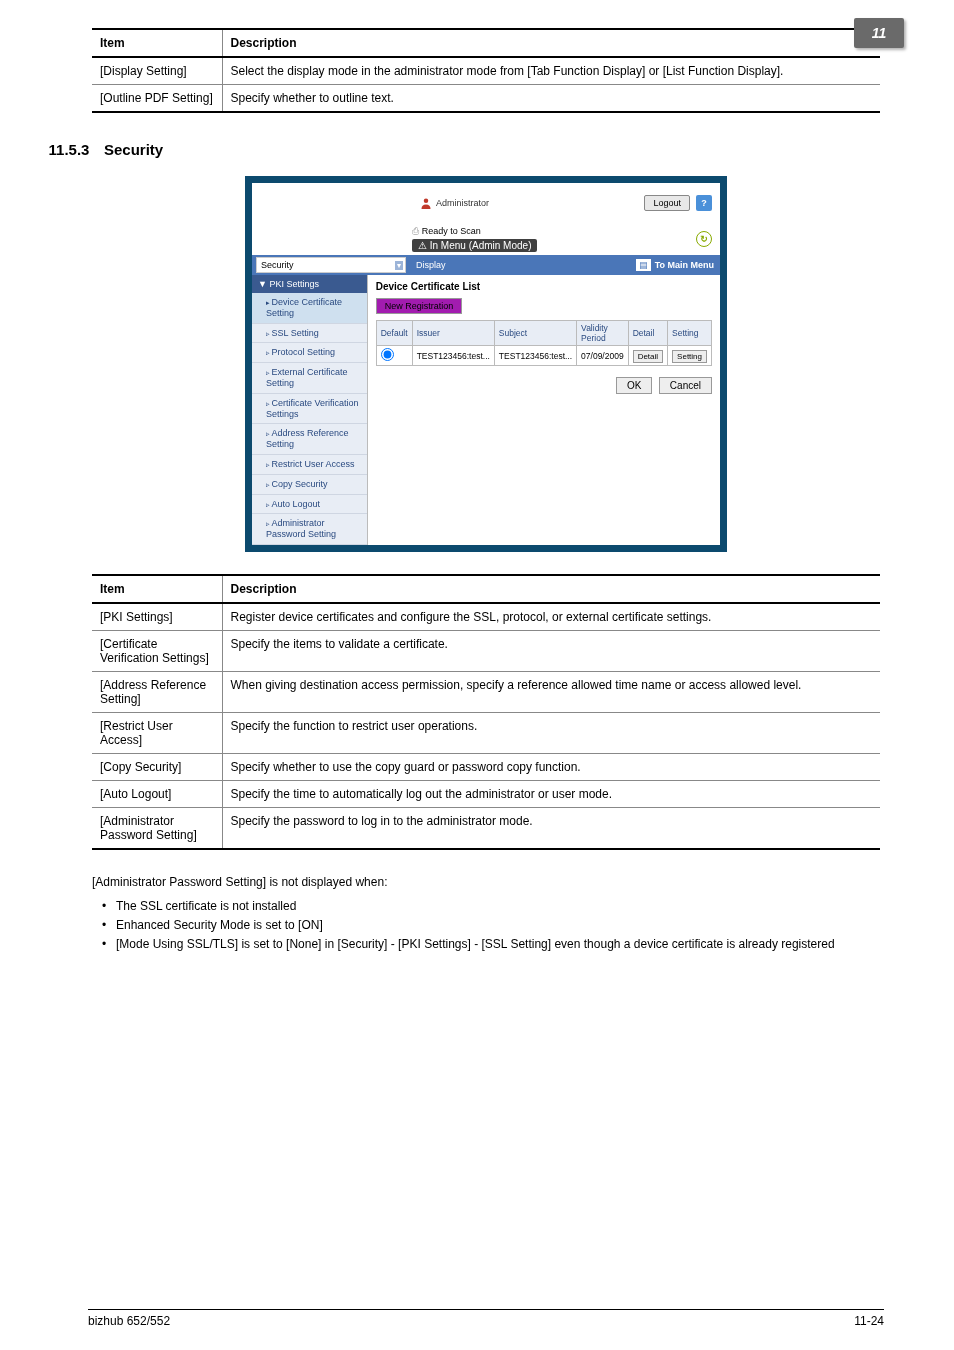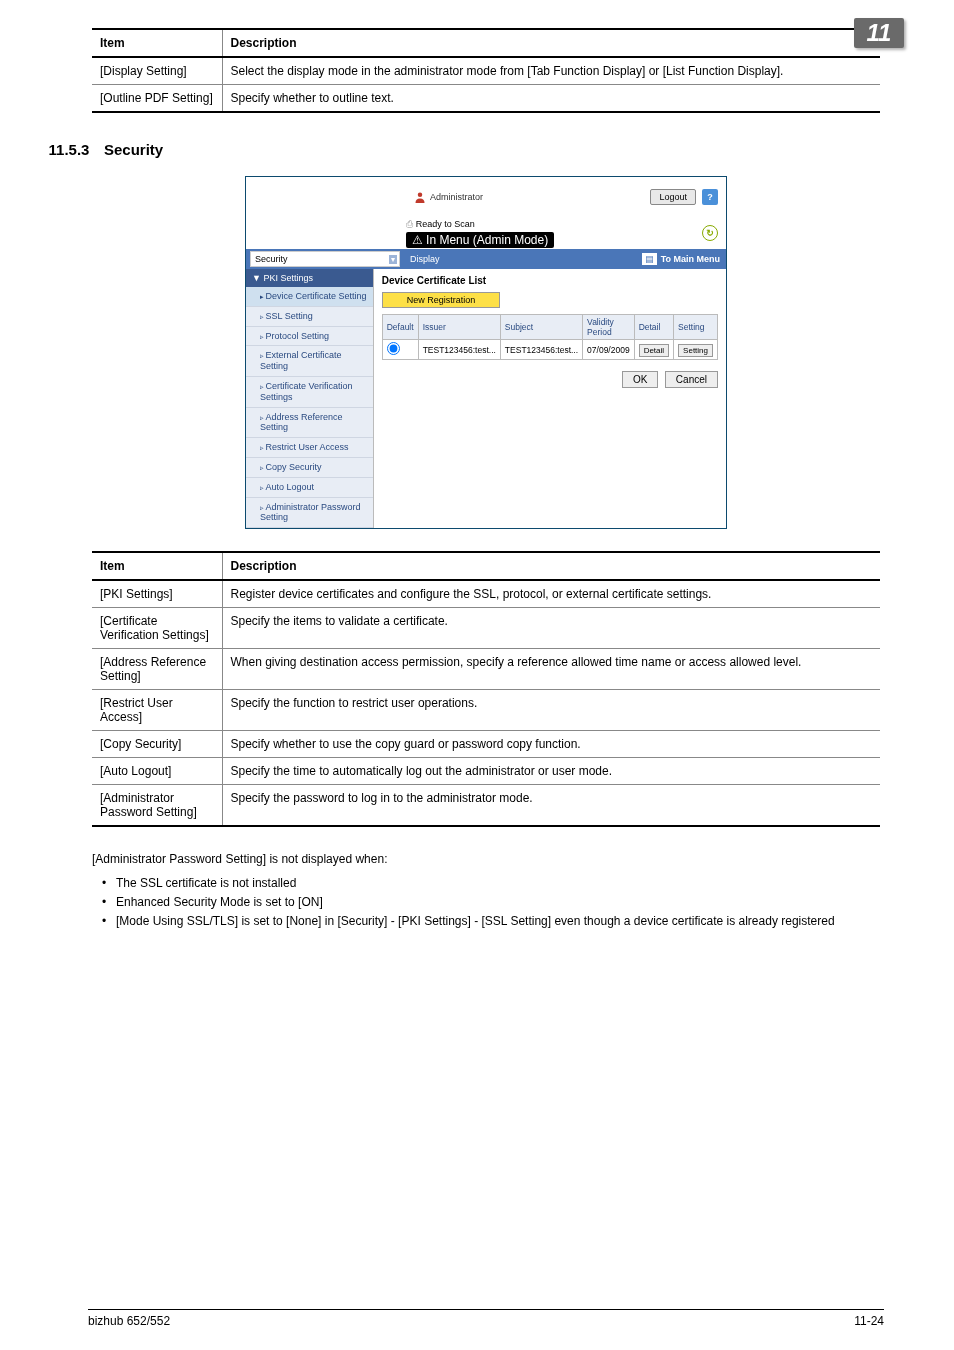--- a/index.html
+++ b/index.html
@@ -25,21 +25,21 @@
   .header-row .section-no { font-weight: bold; margin-right: 14px; font-size: 13px; }
   .header-row .section-title { font-weight: bold; font-size: 13px; flex: 1; }
   .header-badge {
     position: absolute;
     top: 18px;
     right: 50px;
     width: 50px;
     height: 30px;
     background: #6a6a6a;
     color: #fff;
-    font-size: 24px;
+    font-size: 14px;
     font-weight: bold;
     display: flex;
     align-items: center;
     justify-content: center;
     font-style: italic;
     border-radius: 2px;
     box-shadow: 2px 2px 3px rgba(0,0,0,0.3);
     margin-left: 48px;
   }
   
@@ -73,59 +73,59 @@
     margin: 28px 0 18px -54px;
     text-align: center;
   }
   .subsection .num { font-weight: bold; font-size: 15px; width: 70px; }
   .subsection .txt { font-weight: bold; font-size: 15px; }
 
   
   .shot-wrap {
     width: 482px;
     margin: 16px auto 22px auto;
-    border: 1px solid #0c4a6e;
+    border: 7px solid #0c4a6e;
     background: #fff;
     font-size: 9px;
   }
   .shot-top {
     height: 40px;
     display: flex;
     align-items: center;
     justify-content: flex-end;
     padding: 4px 8px;
     gap: 6px;
   }
   .shot-top .admin-label { flex:1; display:flex; align-items:center; gap:4px; margin-left:160px; color:#333; }
   .shot-top .btn {
     border: 1px solid #888; background: #e8e8e8; padding: 2px 8px; font-size: 9px; border-radius:2px;
   }
   .shot-top .help { width:16px; height:16px; background:#4a90d9; color:#fff; display:flex; align-items:center; justify-content:center; border-radius:2px; font-weight:bold; }
   .shot-status {
     height: 32px; display:flex; align-items:center; padding-left:160px; gap:6px; justify-content: space-between; padding-right:8px;
   }
   .shot-status .status-col { display:flex; flex-direction:column; gap:2px; }
-  .shot-status .tag { background:#000000; color:#fff; padding:1px 6px; border-radius:2px; font-size:12px; }
+  .shot-status .tag { background:#404040; color:#fff; padding:1px 6px; border-radius:2px; font-size:10px; }
   .shot-status .refresh { width:16px; height:16px; border:1px solid #8a0; border-radius:50%; display:flex; align-items:center; justify-content:center; color:#8a0; font-weight:bold; }
   .shot-bar {
     height: 20px; background:#4a76b8; color:#fff; display:flex; align-items:center; font-size:9px;
   }
   .shot-bar .sec-select { width:150px; height:16px; margin-left:4px; border:1px solid #ccc; background:#fff; color:#000; padding-left:4px; display:flex; align-items:center; justify-content:space-between; padding-right:2px; }
   .shot-bar .disp { margin-left:4px; padding:0 6px; }
   .shot-bar .spacer { flex:1; }
   .shot-bar .tomain { color:#fff; margin-right:6px; font-weight:bold; }
   .shot-body { display:flex; min-height:180px; }
   .shot-side { width:155px; background:#e8edf5; border-right:1px solid #bbb; }
   .shot-side .grp { background:#3a5a90; color:#fff; padding:4px 6px; }
   .shot-side .item { padding:4px 6px 4px 14px; border-bottom:1px solid #cfd6e2; color:#2a4a80; font-size:9px; line-height:1.2; }
   .shot-side .item.active { background:#cfe0ef; }
   .shot-side .item .arrow { font-size:7px; margin-right:2px; }
   .shot-main { flex:1; padding:6px 8px; background:#fff; }
   .shot-main .title { font-weight:bold; margin-bottom:6px; font-size:10px; }
-  .shot-main .newreg { border:1px solid #999; background:#fde047; padding:2px 24px; margin-bottom:6px; display:inline-block; font-size:9px; }
+  .shot-main .newreg { border:1px solid #999; background:#a21caf; padding:2px 8px; margin-bottom:6px; display:inline-block; font-size:9px; }
   .cert-table { width:100%; border-collapse:collapse; font-size:8.5px; }
   .cert-table th { background:#e8edf5; border:1px solid #bbb; padding:2px 4px; text-align:left; font-weight:normal; color:#2a4a80; }
   .cert-table td { border:1px solid #bbb; padding:2px 4px; }
   .cert-table .btn2 { border:1px solid #999; background:#eee; padding:1px 4px; font-size:8px; }
   .okcancel { margin-top:14px; text-align:right; }
   .okcancel .b { border:1px solid #999; background:#eee; padding:2px 10px; margin-left:4px; font-size:10px; }
   .admin-icon { width:12px; height:12px; display:inline-flex; align-items:center; justify-content:center; }
 
   .note-text { margin: 18px 4px 6px 4px; font-size: 12px; line-height:1.4; }
   .bullets { margin: 2px 0 0 4px; }

